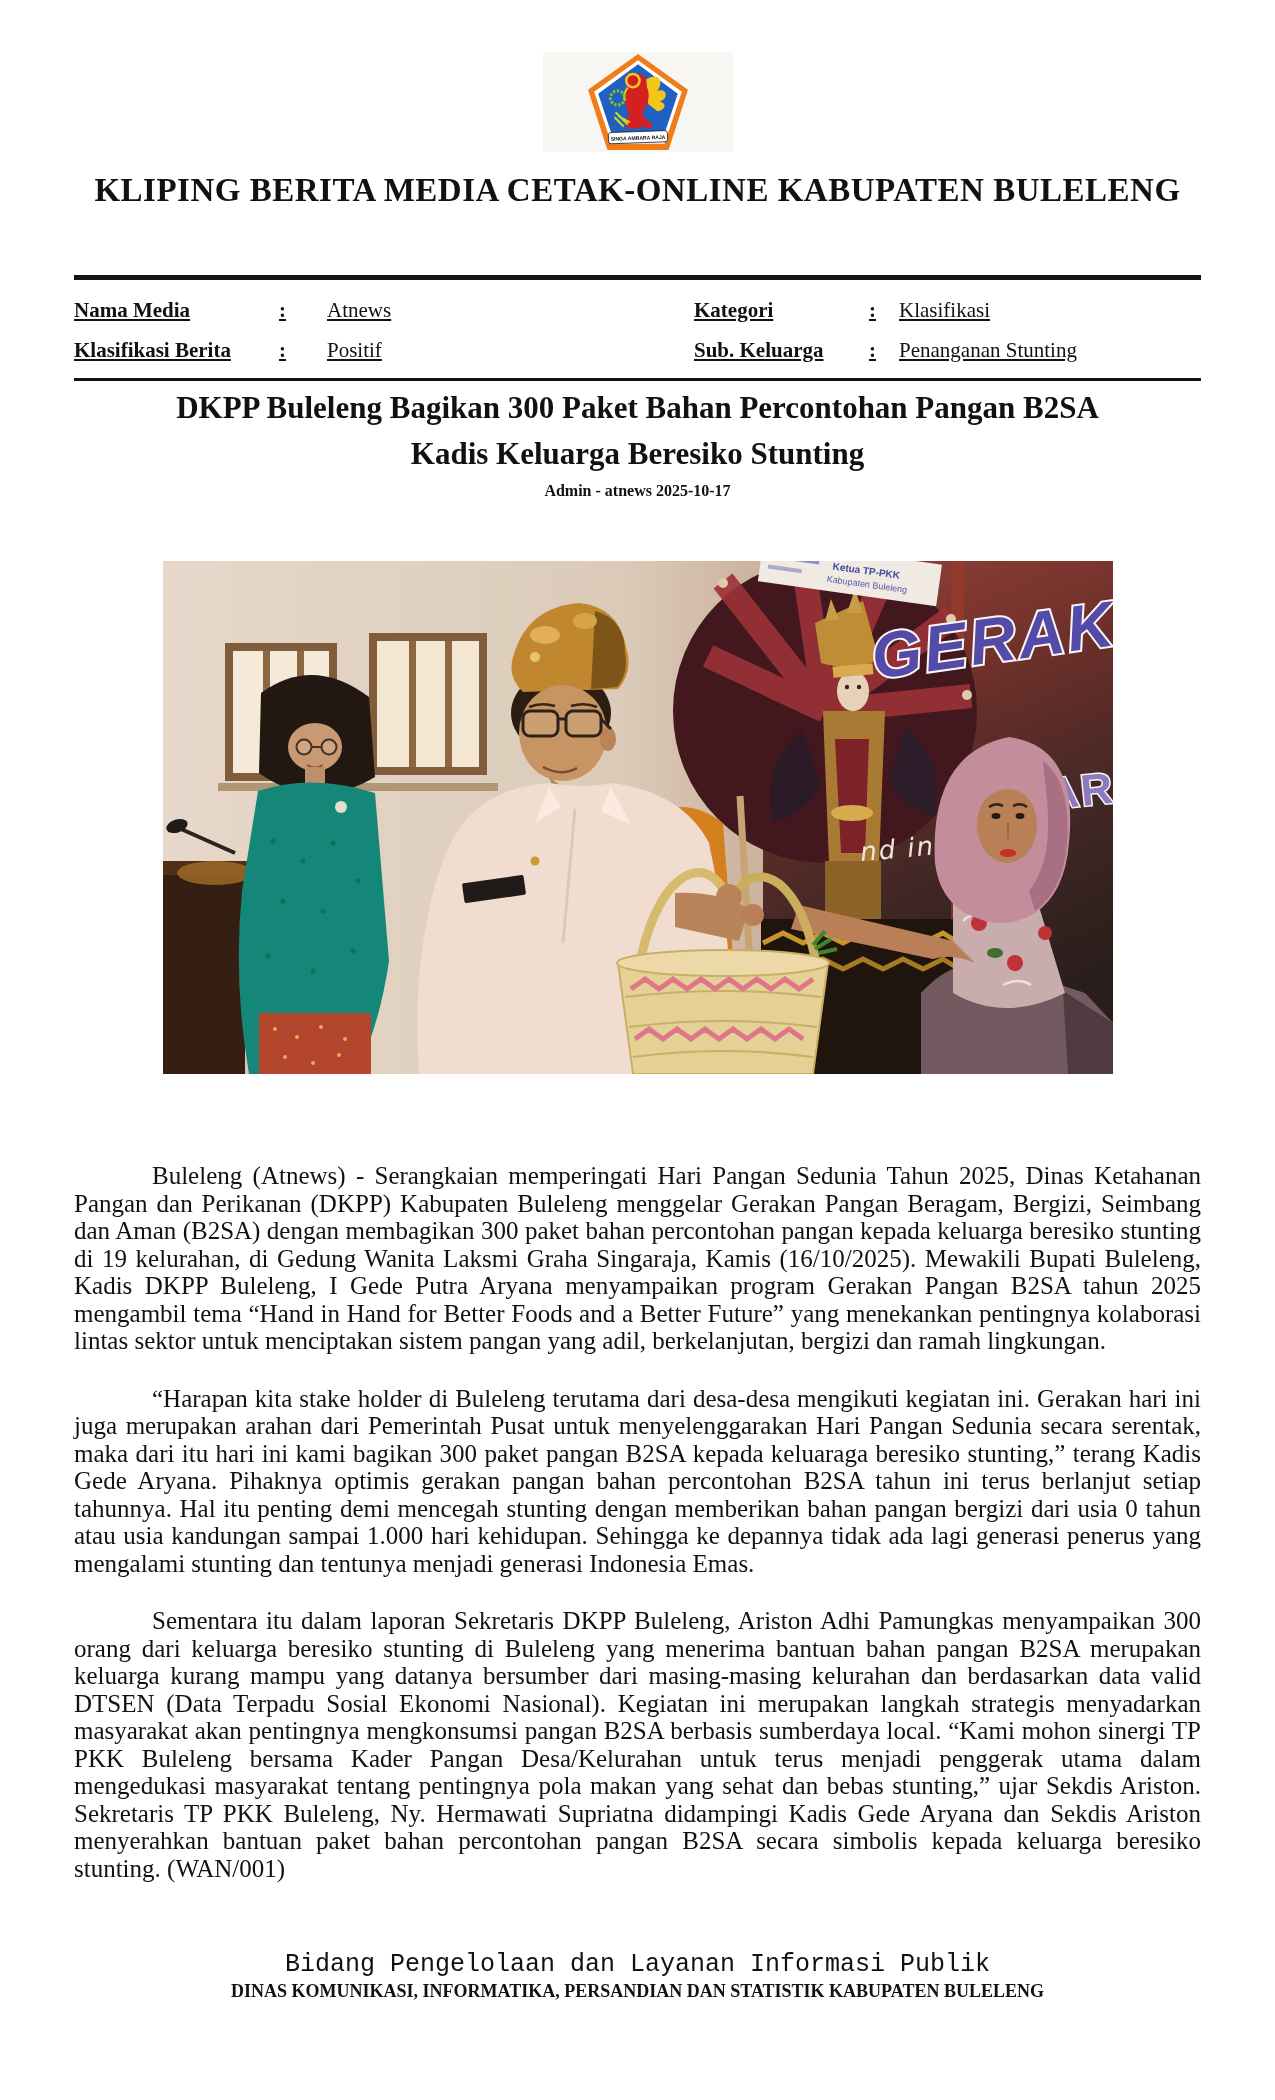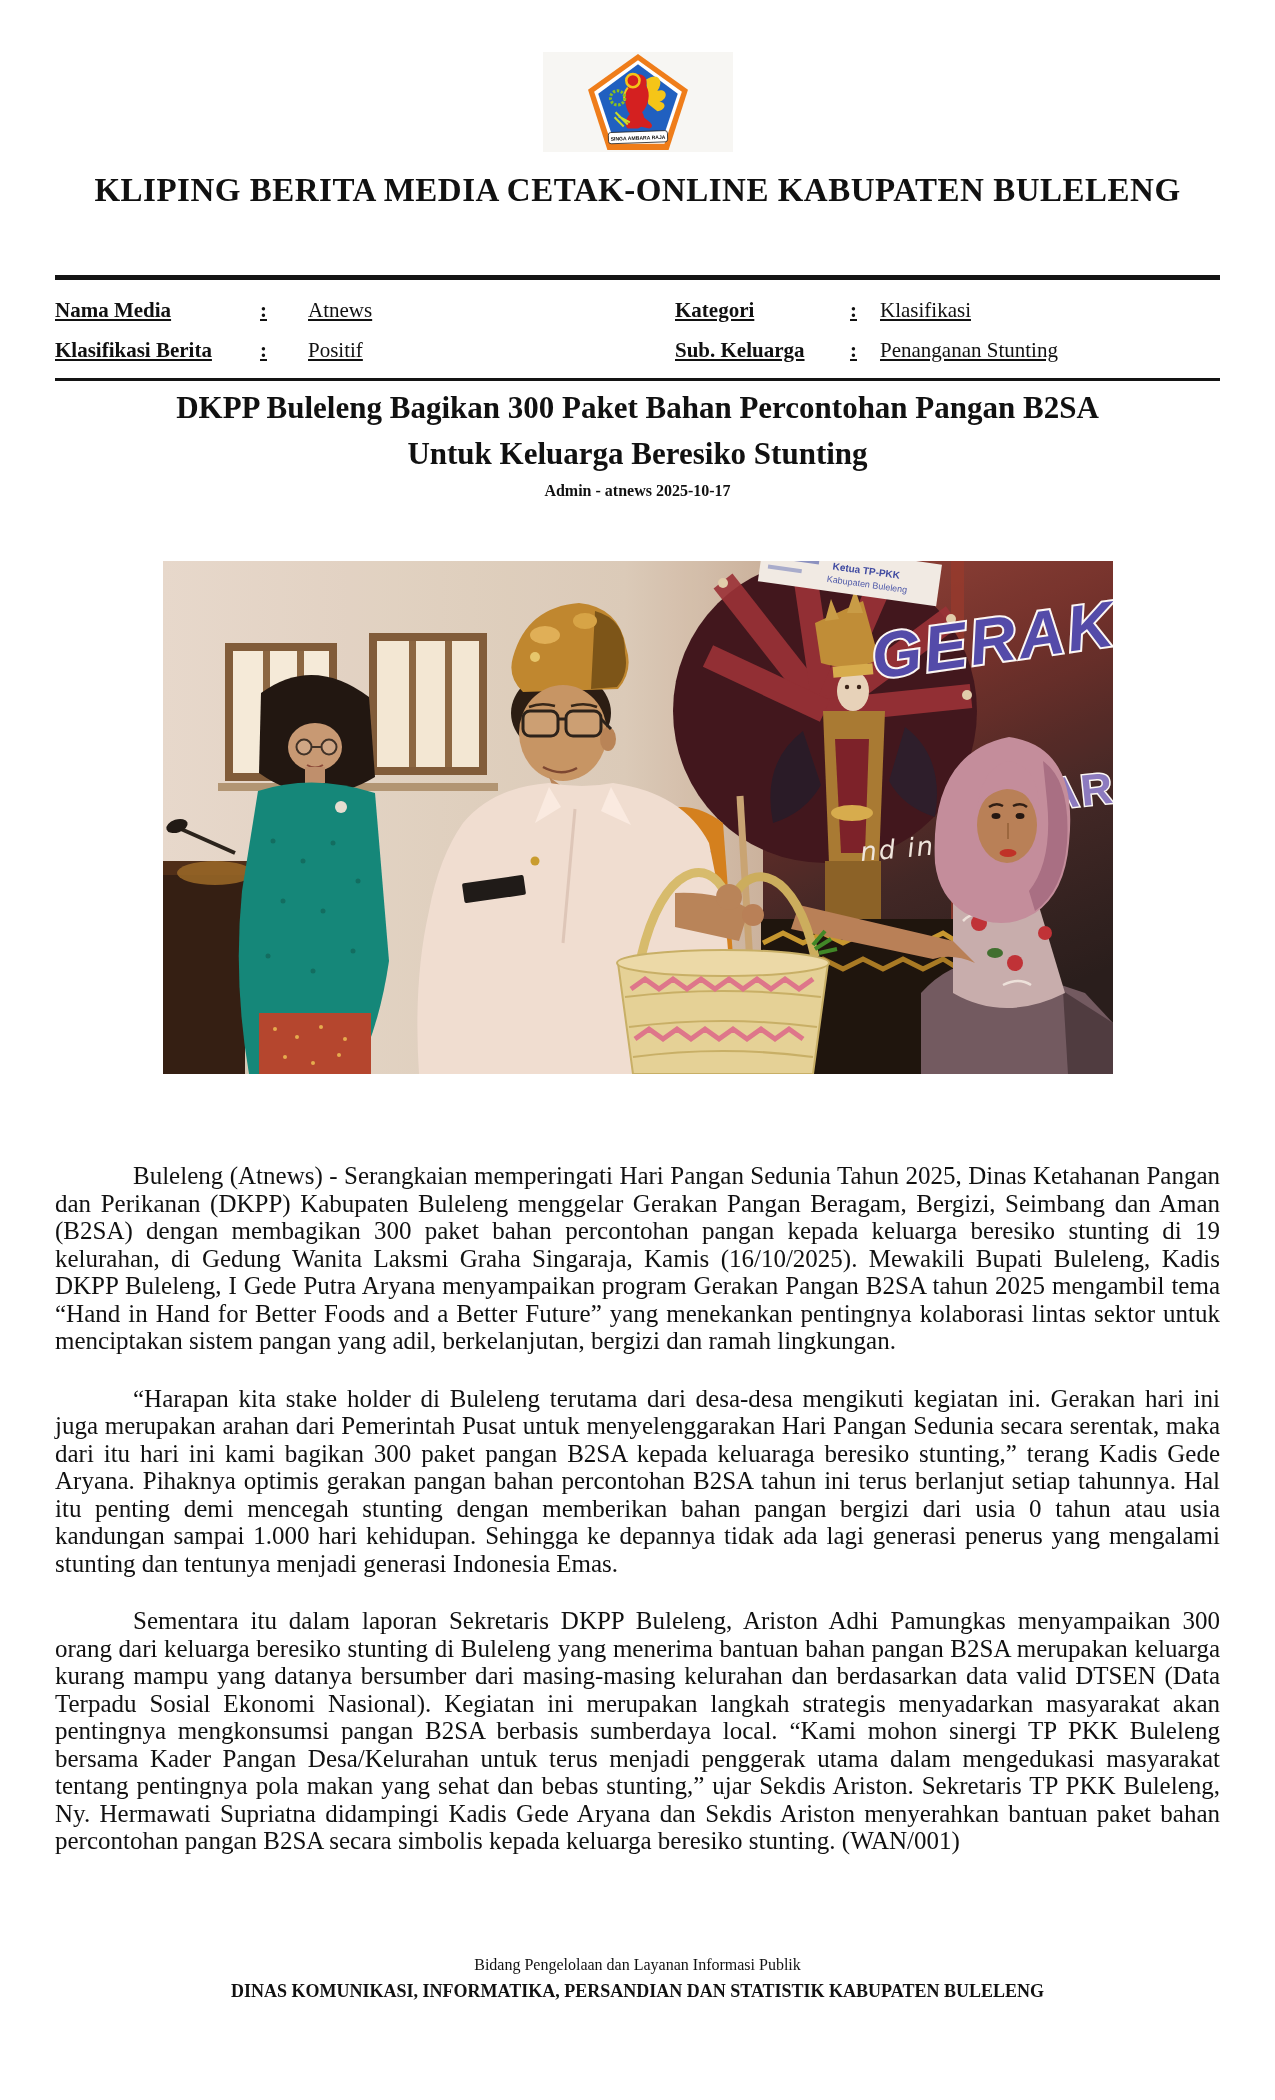--- a/index.html
+++ b/index.html
@@ -1,21 +1,21 @@
 <!DOCTYPE html>
 <html><head>
 <meta charset="utf-8">
 <style>
   html,body{margin:0;padding:0;background:#888;}
   .page{
     position:relative;width:1275px;height:2100px;margin:0 auto;
     background:#ffffff;overflow:hidden;
     font-family:"Liberation Serif","DejaVu Serif",serif;color:#111;
   }
-  .content{padding:0 55px;}
+  .content{padding:0 74px;}
   
   .logo-box{width:190px;height:100px;margin:52px auto 0;background:#f7f6f3;
     display:flex;align-items:center;justify-content:center;}
   
   .header-title{margin:16px 0 0;text-align:center;font-size:33px;font-weight:bold;
     letter-spacing:.5px;line-height:44px;white-space:nowrap;}
   .rule{border:0;background:#141414;margin:0;}
   .rule.thick{height:5px;margin-top:63px;}
   .rule.thin{height:3px;}
   
@@ -33,21 +33,21 @@
   
   .photo-wrap{width:950px;height:513px;margin:58px auto 0;overflow:hidden;background:#3a2a26;}
   .photo-wrap svg{display:block;}
   
   .body-text{margin-top:88px;font-size:25px;line-height:27.5px;text-align:justify;}
   .body-text p{margin:0 0 30px;text-indent:78px;}
   .article-url{font-weight:bold;font-size:20px;line-height:27px;margin-top:12px;
     overflow-wrap:anywhere;word-break:break-word;}
   
   .footer{position:absolute;left:0;top:1952px;width:100%;text-align:center;}
-  .footer-line1{font-family:Liberation Serif, serif;font-size:16px;line-height:25px;}
+  .footer-line1{font-family:Liberation Mono, monospace;font-size:25px;line-height:25px;}
   .footer-line2{font-size:18px;font-weight:bold;line-height:28px;}
 </style>
 </head>
 <body>
 
 <div class="page">
 
   <div class="logo-box">
     <svg width="102" height="98" viewBox="0 0 100 96">
       <polygon points="50,1 99,36 80,95 20,95 1,36" fill="#ef7d1a"></polygon>
@@ -98,21 +98,21 @@
           <span class="meta-label">Sub. Keluarga</span>
           <span class="meta-colon">:</span>
           <span class="meta-value">Penanganan Stunting</span>
         </div>
       </div>
     </div>
     <hr class="rule thin">
 
     <h2 class="article-title">
       <span style="display:block">DKPP Buleleng Bagikan 300 Paket Bahan Percontohan Pangan B2SA</span>
-      <span style="display:block">Untuk Keluarga Beresiko Stunting</span>
+      <span style="display:block">Kadis Keluarga Beresiko Stunting</span>
     </h2>
     <div class="byline">Admin - atnews 2025-10-17</div>
   </div>
 
   <div class="photo-wrap">
     <svg width="950" height="513" viewBox="0 0 950 513">
       <defs>
         <linearGradient id="wallG" x1="0" y1="0" x2="1" y2="0">
           <stop offset="0" stop-color="#e9dfd4"></stop>
             <stop offset="0.7" stop-color="#ddd0c0"></stop>

